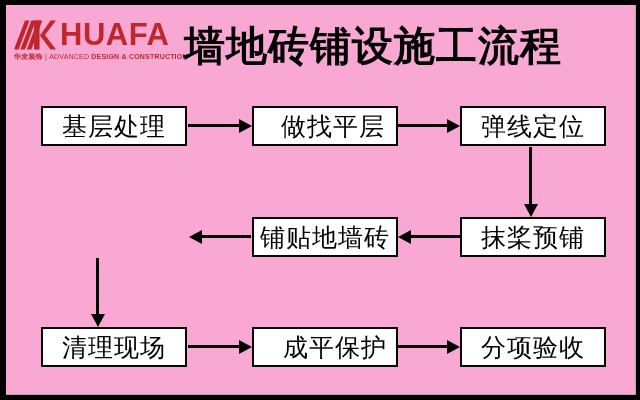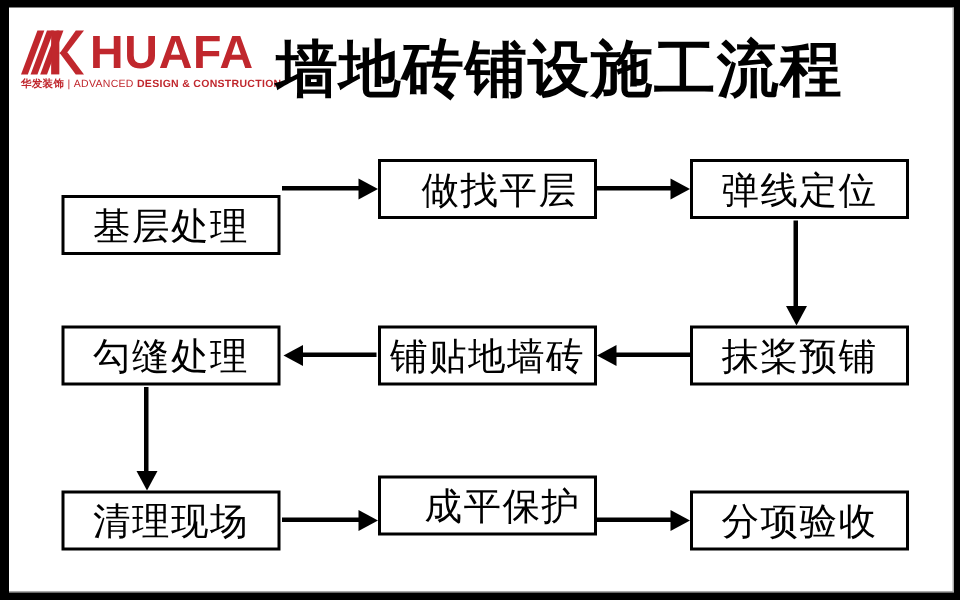--- a/index.html
+++ b/index.html
@@ -1,21 +1,21 @@
 <!DOCTYPE html>
 <html><head>
 <meta charset="utf-8">
 <style>
   * { margin:0; padding:0; box-sizing:border-box; }
   html,body { width:640px; height:400px; background:#222; }
   body { font-family:"Liberation Sans","DejaVu Sans",sans-serif; }
 
   .slide {
     position:relative; width:640px; height:400px;
-    background:#ffffff; overflow:hidden;
+    background:#f9a8d4; overflow:hidden;
   }
   .frame {
     position:absolute; inset:0; pointer-events:none;
     border-style:solid; border-color:#000;
     border-width:5px 4px 5px 6px;
     box-shadow: inset -1px -1px 0 #aaa;
     z-index:50;
   }
 
   
@@ -88,30 +88,29 @@
     <div class="tagline">
       <span class="cn">华发装饰</span>
       <span>|</span>
       <span>ADVANCED</span>
       <span class="bold">DESIGN &amp; CONSTRUCTION</span>
     </div>
   </div>
 
   <h1 class="page-title">墙地砖铺设施工流程</h1>
 
-  <div class="fbox" style="left:41px;  top:106px;margin-top:24px;">基层处理</div>
+  <div class="fbox" style="left:41px;  top:106px;">基层处理</div>
   <div class="fbox" style="left:252px; top:106px;padding-left:16px;">做找平层</div>
   <div class="fbox" style="left:460px; top:217px;">抹桨预铺</div>
 
   <div class="fbox" style="left:460px; top:106px;">弹线定位</div>
   <div class="fbox" style="left:252px; top:217px;">铺贴地墙砖</div>
-  <div class="fbox" style="left:41px;  top:217px;">勾缝处理</div>
 
   <div class="fbox" style="left:41px;  top:327px;text-align:center;">清理现场</div>
-  <div class="fbox" style="left:252px; top:317px;padding-left:20px;">成平保护</div>
+  <div class="fbox" style="left:252px; top:327px;padding-left:20px;">成平保护</div>
   <div class="fbox" style="left:460px; top:327px;text-align:center;">分项验收</div>
 
   <div class="arrow" style="left:188px; top:119px; width:64px; height:14px;">
     <div class="shaft-h" style="left:0; width:53px;"></div>
     <div class="head-right" style="left:51px;"></div>
   </div>
   <div class="arrow" style="left:398px; top:119px; width:62px; height:14px;">
     <div class="shaft-h" style="left:0; width:51px;"></div>
     <div class="head-right" style="left:49px;"></div>
   </div>

